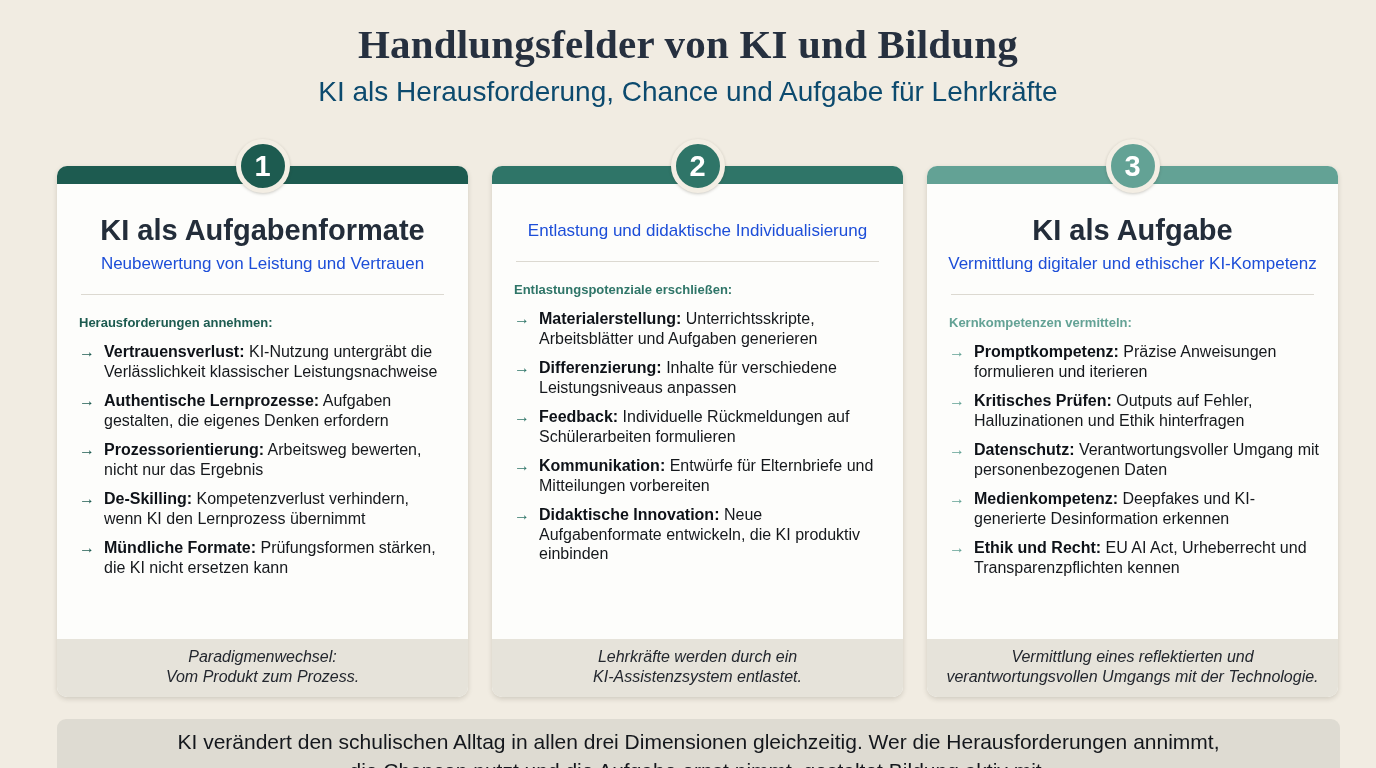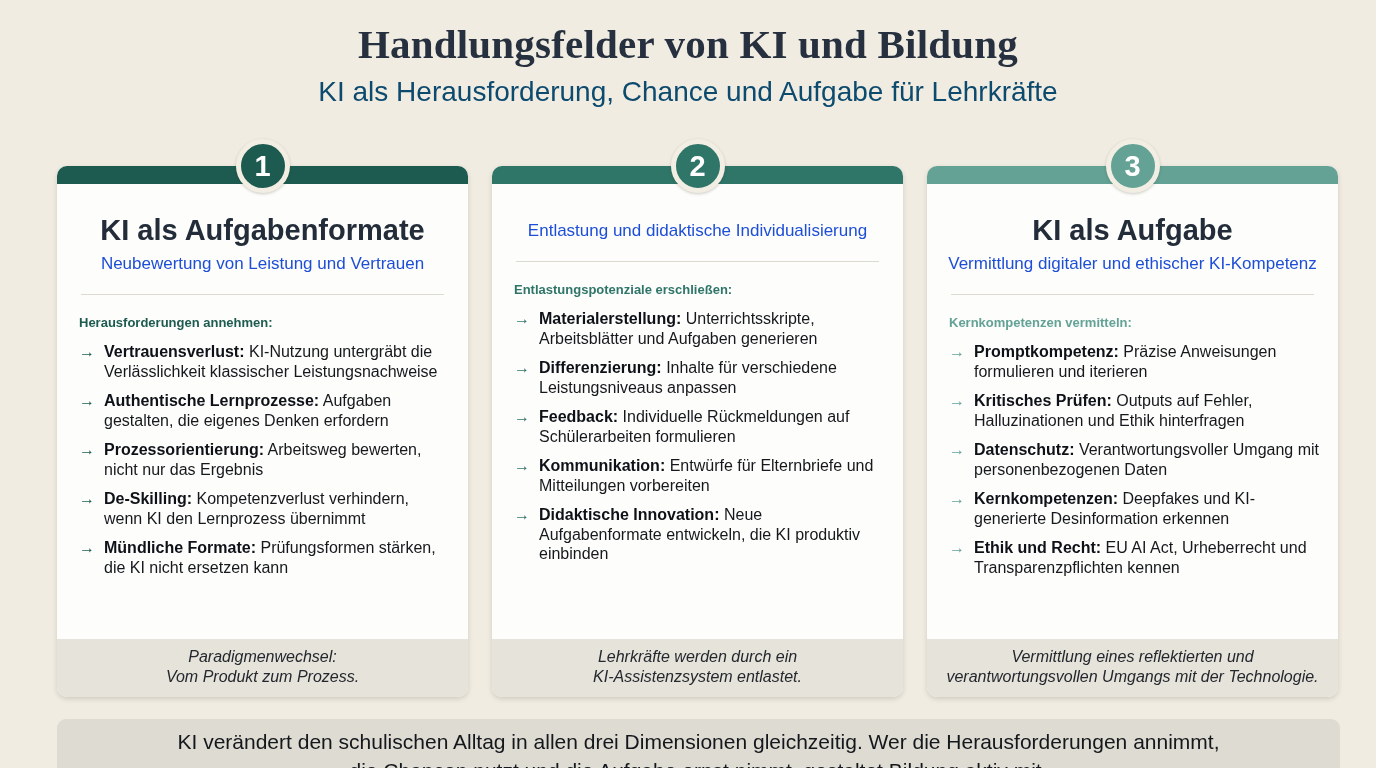--- a/index.html
+++ b/index.html
@@ -229,21 +229,21 @@
         <li class="item">
           <span class="arrow">→</span>
           <span><b>Kritisches Prüfen:</b> <span>Outputs auf Fehler, Halluzinationen und Ethik hinterfragen</span></span>
         </li>
         <li class="item">
           <span class="arrow">→</span>
           <span><b>Datenschutz:</b> <span>Verantwortungsvoller Umgang mit personenbezogenen Daten</span></span>
         </li>
         <li class="item">
           <span class="arrow">→</span>
-          <span><b>Kernkompetenzen:</b> <span>Deepfakes und KI-generierte Desinformation erkennen</span></span>
+          <span><b>Medienkompetenz:</b> <span>Deepfakes und KI-generierte Desinformation erkennen</span></span>
         </li>
         <li class="item">
           <span class="arrow">→</span>
           <span><b>Ethik und Recht:</b> <span>EU AI Act, Urheberrecht und Transparenzpflichten kennen</span></span>
         </li>
       </ul>
     </div>
     <footer class="card-footer">
       <span>Vermittlung eines reflektierten und</span>
       <span>verantwortungsvollen Umgangs mit der Technologie.</span>

